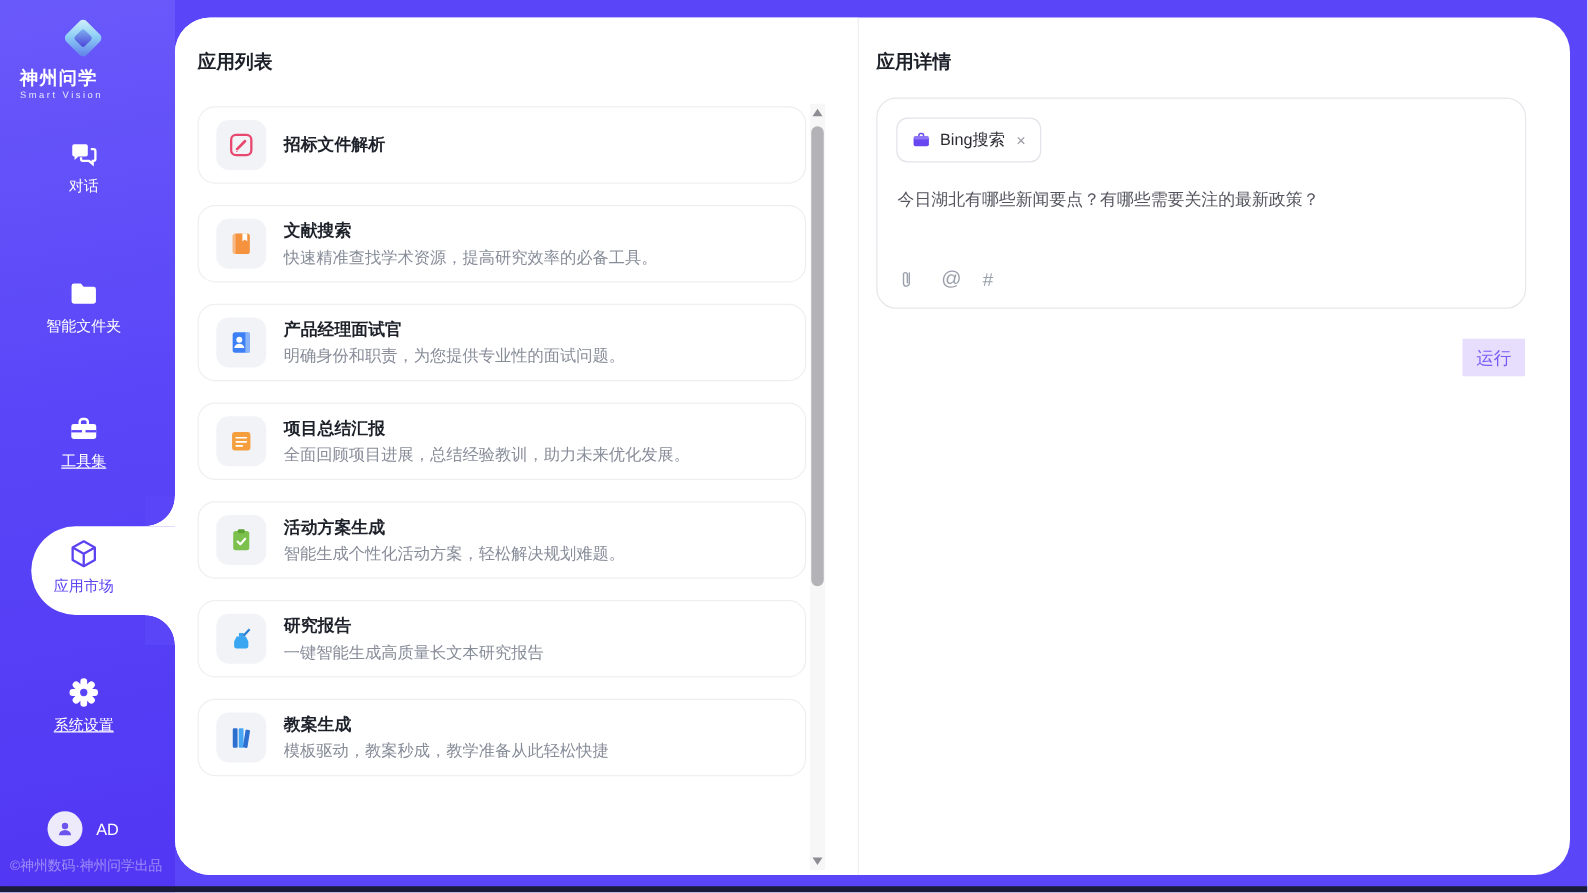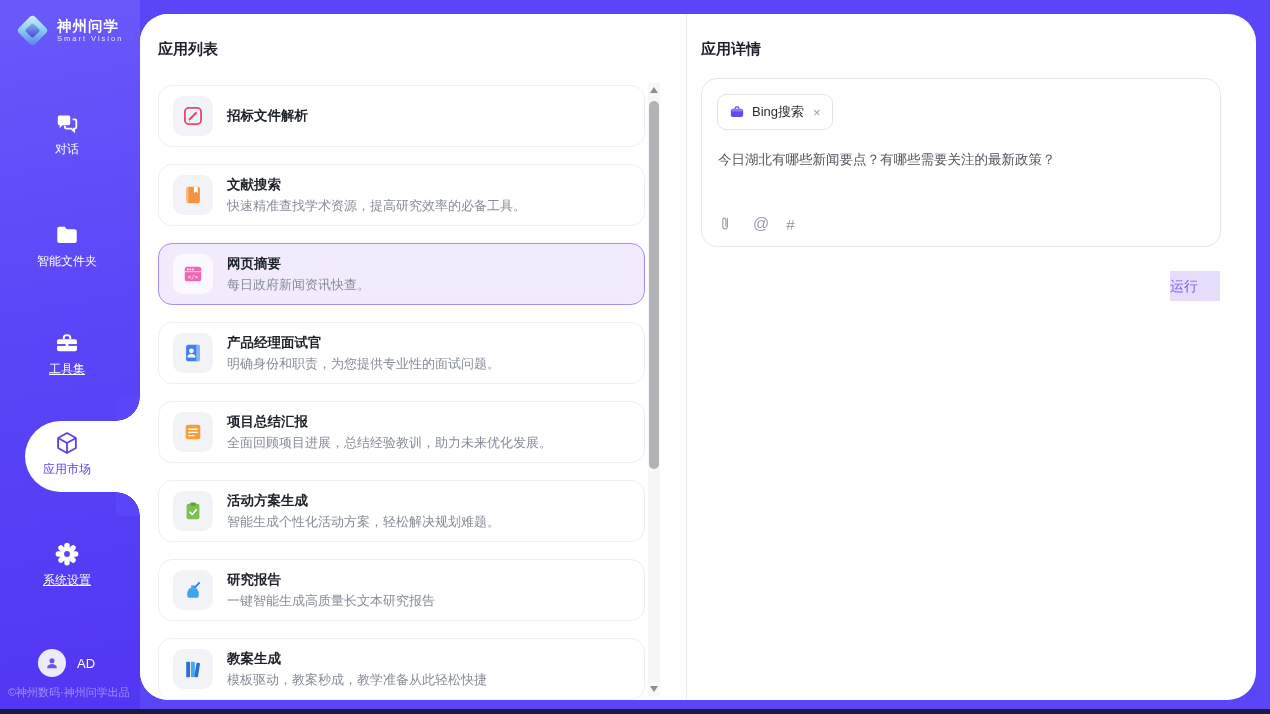--- a/index.html
+++ b/index.html
@@ -3,21 +3,21 @@
 <meta charset="utf-8">
 <style>
   html,body{margin:0;padding:0;}
   body{font-family:"Liberation Sans","DejaVu Sans",sans-serif;}
   .screen{position:relative;width:1270px;height:714px;background:#5a46f8;overflow:hidden;}
   .bottom-dark{position:absolute;left:0;bottom:0;width:100%;height:5px;background:#1b1b3a;}
 
   
   .sidebar{position:absolute;left:0;top:0;width:140px;height:714px;
     background:linear-gradient(170deg,#6a59fa 0%,#5a46f8 45%,#5136f3 100%);}
-  .logo{position:absolute;left:16px;top:14px;display:flex;align-items:center;gap:9px;}
+  .logo{position:absolute;left:16px;top:14px;display:flex;align-items:flex-end;gap:9px;flex-direction:column;}
   .diamond-wrap{width:32px;height:32px;display:flex;align-items:center;justify-content:center;}
   .diamond{width:23px;height:23px;transform:rotate(45deg);border-radius:4px;
     background:linear-gradient(135deg,#d8f2fc 0%,#8fd0f6 45%,#5a79e8 100%);position:relative;}
   .diamond::after{content:'';position:absolute;inset:6px;border-radius:2px;
     background:linear-gradient(135deg,#7fb5ef 0%,#4b3fd8 100%);}
   .brand-name{color:#fff;font-size:14.5px;font-weight:bold;letter-spacing:1px;line-height:16px;}
   .brand-sub{color:#e9e6ff;font-size:7.5px;letter-spacing:2px;line-height:9px;}
 
   .nav-item{position:absolute;left:0;width:134px;text-align:center;color:#fff;cursor:pointer;}
   .nav-item svg{display:block;margin:0 auto;}
@@ -80,21 +80,21 @@
   .chip-label{font-size:13px;color:#2b2b33;}
   .chip-close{font-size:13px;color:#9a9aa3;margin-left:2px;cursor:pointer;}
   .query{position:absolute;left:16px;top:72px;right:16px;font-size:13.5px;color:#54555e;
     line-height:17px;cursor:text;}
   .tool-row{position:absolute;left:16px;bottom:13px;display:flex;align-items:center;gap:17px;}
   .tool-row .t-ic{color:#9aa0ab;cursor:pointer;display:flex;align-items:center;}
   .t-at{font-size:16px;}
   .t-hash{font-size:15px;}
   .run-btn{position:absolute;top:257px;right:36px;width:50px;height:30px;border:none;
     border-radius:0;background:#e6defc;color:#7b5bf6;font-size:14px;line-height:30px;
-    text-align:left;cursor:pointer;font-family:inherit;padding:0;}
+    text-align:center;cursor:pointer;font-family:inherit;padding:0;}
 </style>
 </head>
 <body>
 
 <div class="screen">
 
   <div class="sidebar">
 
     <div class="logo">
       <div class="diamond-wrap">
@@ -197,36 +197,20 @@
               <rect x="4.5" y="3" width="2.6" height="18" fill="#ffffff" opacity=".35"></rect>
               <path d="M13 3 h4.2 v7 l-2.1 -1.7 L13 10 z" fill="#fff"></path>
             </svg>
           </div>
           <div class="card-text">
             <span class="card-title">文献搜索</span>
             <span class="card-desc">快速精准查找学术资源，提高研究效率的必备工具。</span>
           </div>
         </div>
 
-        <div class="app-card selected">
-          <div class="icon-box">
-            <svg viewBox="0 0 24 24" width="22" height="22">
-              <rect x="3" y="4" width="18" height="16" rx="2.8" fill="#ee67b3"></rect>
-              <circle cx="6.4" cy="7" r=".95" fill="#fff"></circle>
-              <circle cx="9.2" cy="7" r=".95" fill="#fff"></circle>
-              <circle cx="12" cy="7" r=".95" fill="#fff"></circle>
-              <rect x="3" y="9" width="18" height="1" fill="#fff" opacity=".8"></rect>
-              <text x="12" y="17" font-size="6.5" fill="#fff" text-anchor="middle" font-family="DejaVu Sans Mono, monospace">&lt;/&gt;</text>
-            </svg>
-          </div>
-          <div class="card-text">
-            <span class="card-title">网页摘要</span>
-            <span class="card-desc">每日政府新闻资讯快查。</span>
-          </div>
-        </div>
 
         <div class="app-card">
           <div class="icon-box">
             <svg viewBox="0 0 24 24" width="22" height="22">
               <rect x="4.5" y="3" width="15" height="18" rx="2.2" fill="#3d7ff5"></rect>
               <rect x="15.6" y="3" width="3.9" height="18" fill="#9cc2fb" opacity=".8"></rect>
               <circle cx="10.3" cy="9.6" r="2.6" fill="#fff"></circle>
               <path d="M5.9 16.8 a4.4 3.8 0 0 1 8.8 0 z" fill="#fff"></path>
             </svg>
           </div>

